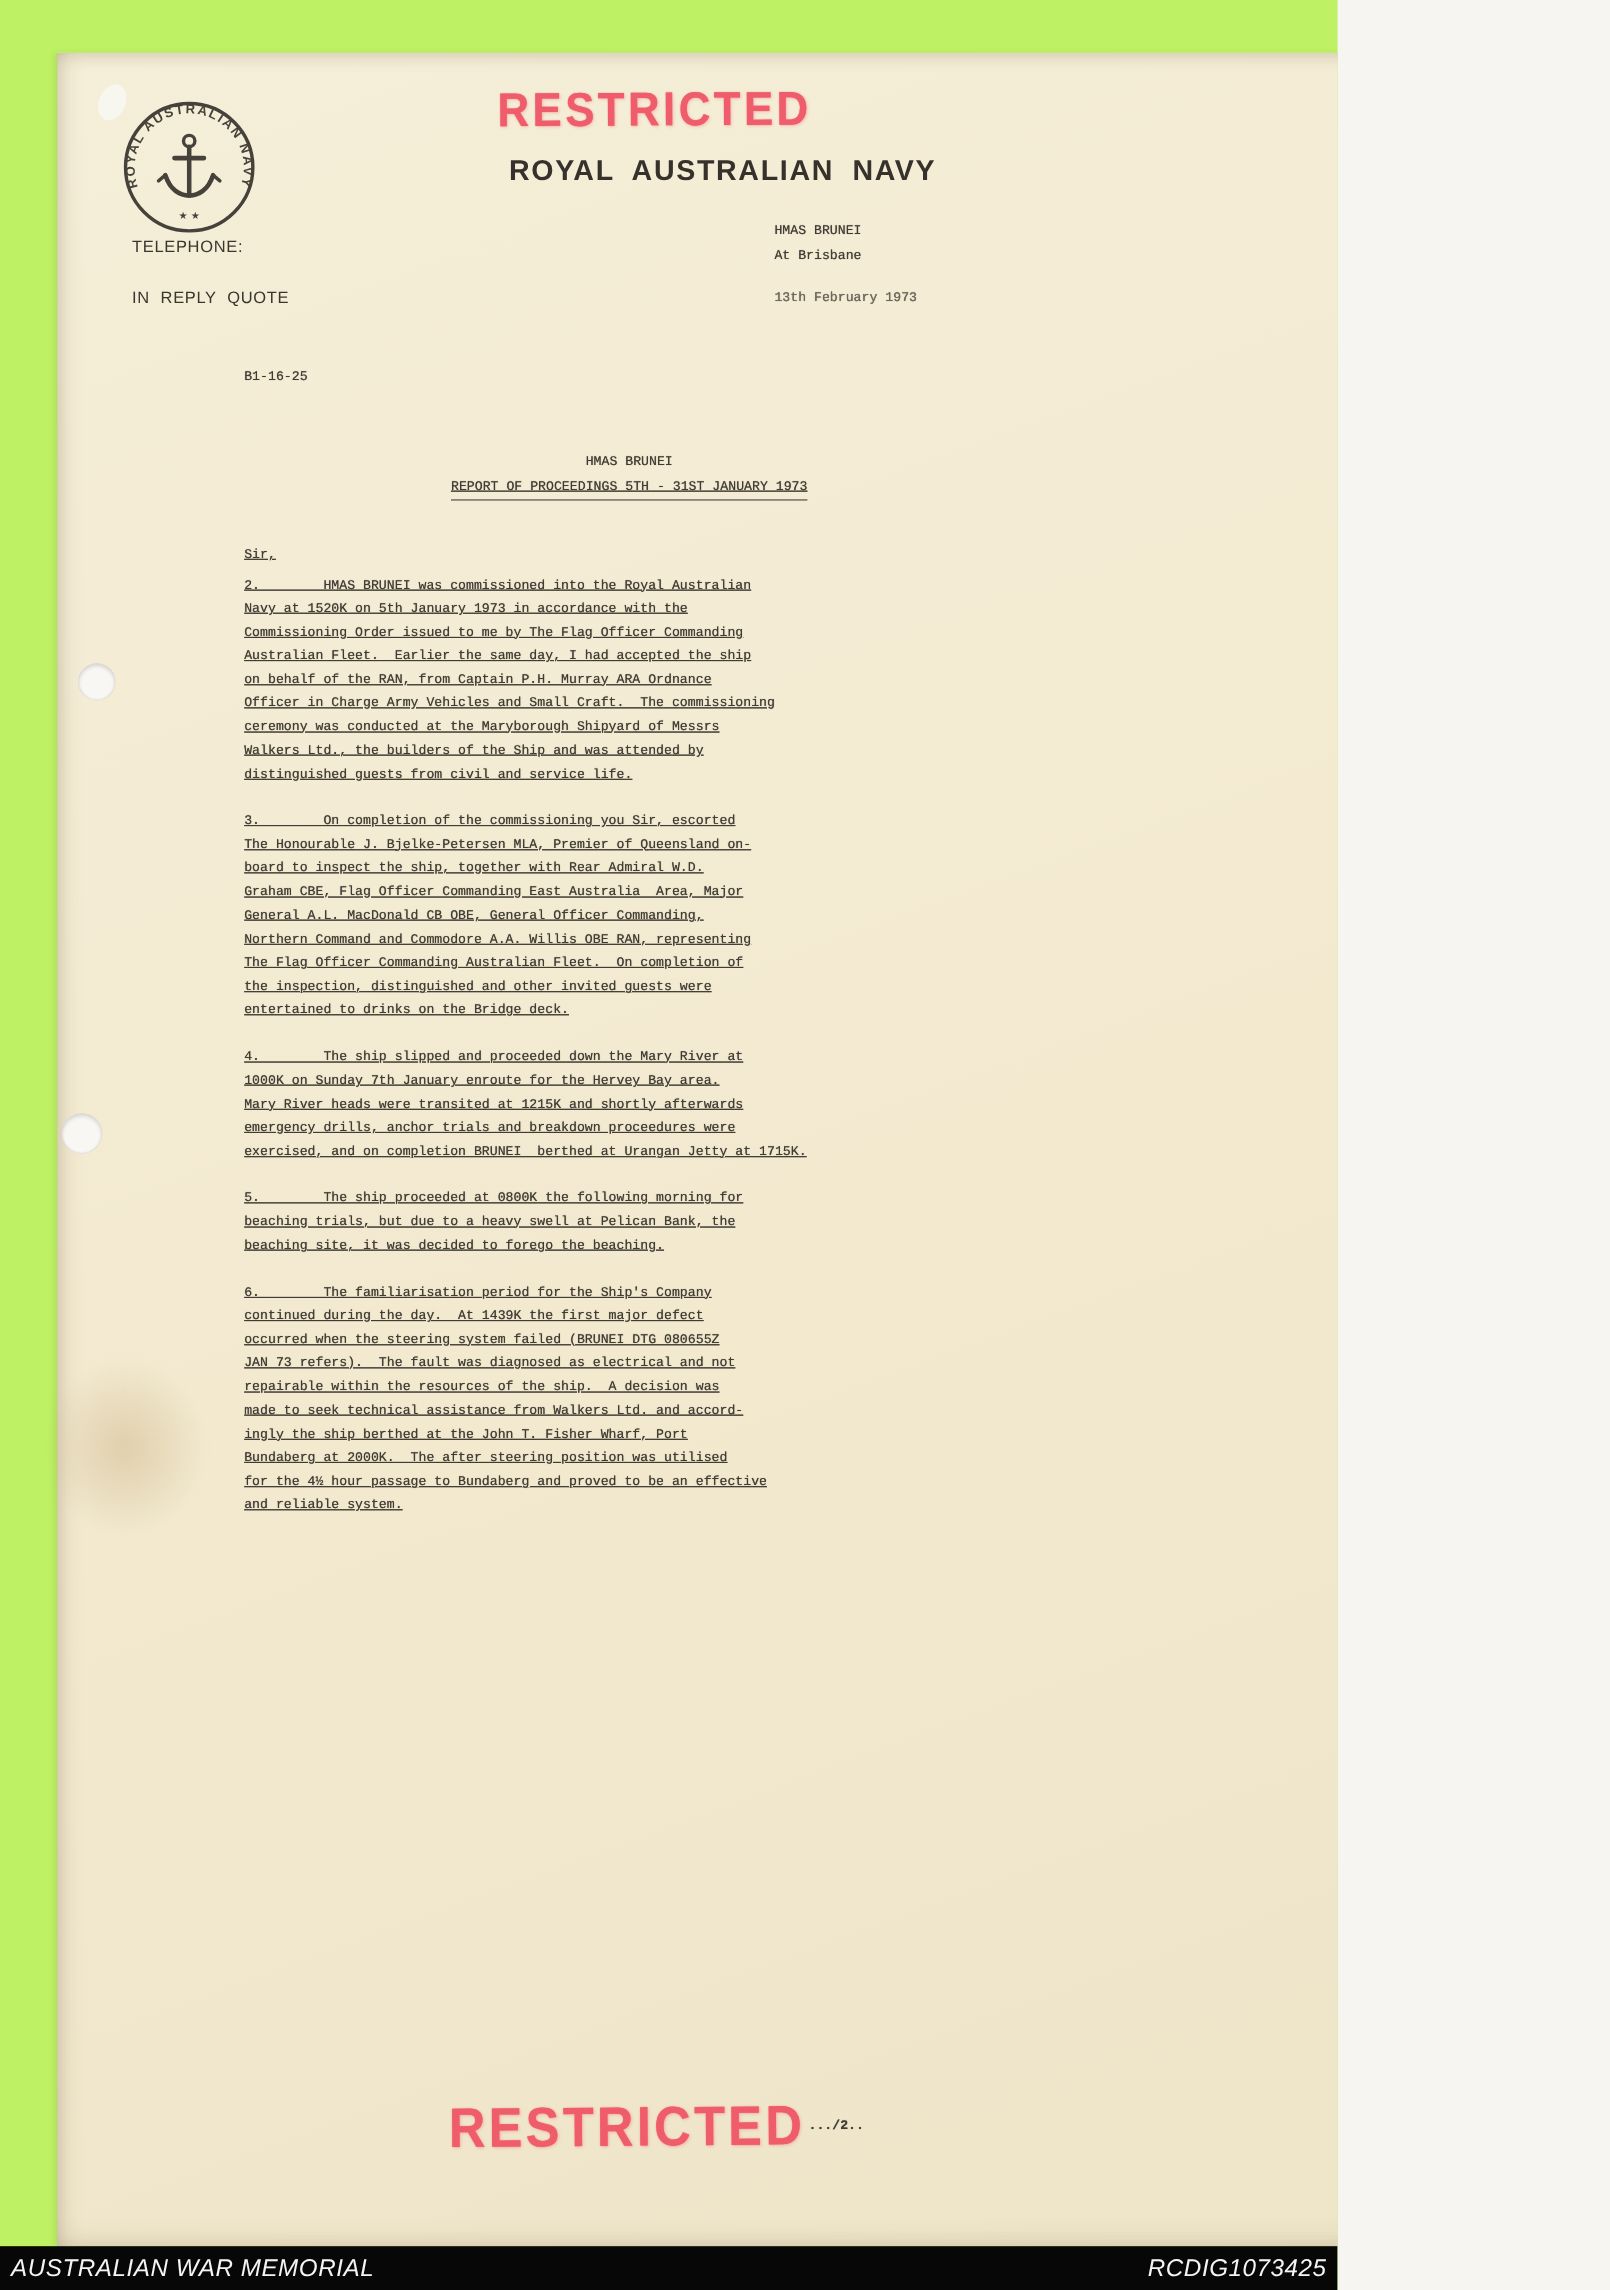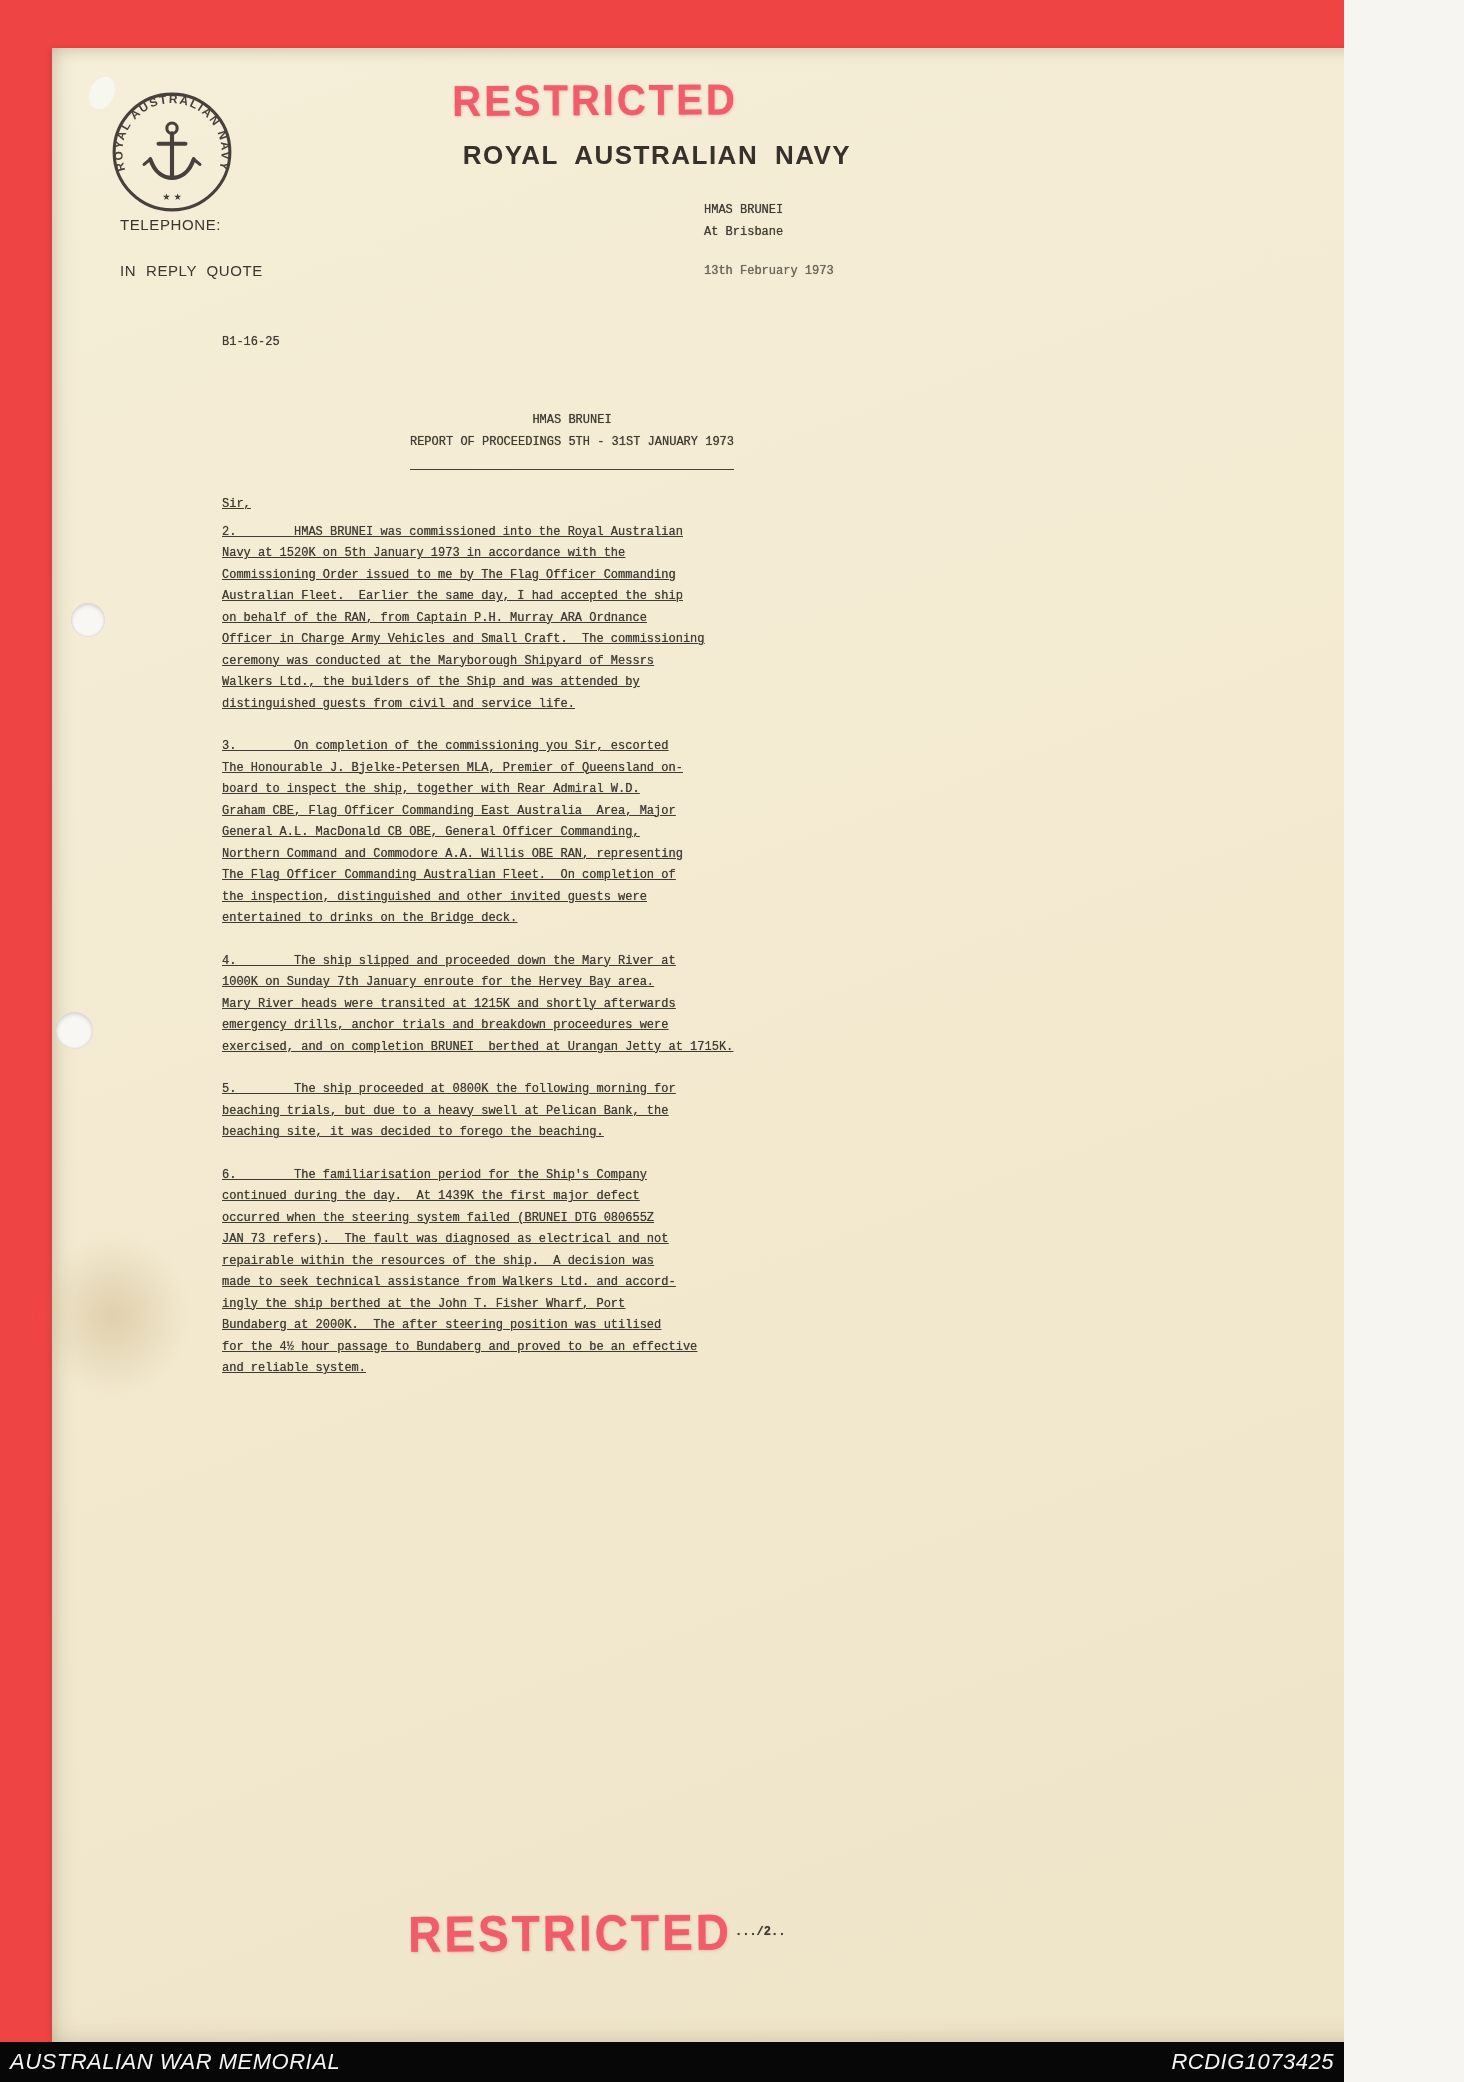--- a/index.html
+++ b/index.html
@@ -1,18 +1,18 @@
 <!DOCTYPE html>
 <html><head>
 <meta charset="utf-8">
 <style>
   html, body { margin:0; padding:0; background:#f6f5f1; }
   .canvas {
-    position:relative; width:1344px; height:2082px;
-    background:#ef4444; overflow:hidden;
+    position:relative; width:1216px; height:2082px;
+    background:#bef264; overflow:hidden;
     font-family:"Liberation Sans", sans-serif;
   }
   .paper {
     position:absolute; left:52px; top:48px; width:1412px; height:1994px;
     background:linear-gradient(160deg,#f5eed8 0%, #f2e9cf 55%, #eee4c8 100%);
     box-shadow: inset 10px 0 22px -10px rgba(90,70,40,.25),
                 inset 0 10px 18px -10px rgba(90,70,40,.18),
                 inset -6px -8px 30px -12px rgba(90,70,40,.20),
                 -3px 0 6px rgba(0,0,0,.08);
   }
@@ -39,21 +39,21 @@
     word-spacing:5px; color:#3a362e;
   }
   .crest { position:absolute; left:58px; top:42px; opacity:.88; }
   .meta-block { position:absolute; left:652px; top:152px; }
   .meta-line { white-space:pre; }
   .date-line { position:absolute; left:652px; top:213px; color:#6e685c; white-space:pre; }
   .file-ref { position:absolute; left:170px; top:260px; white-space:pre;margin-top:24px; }
   .addressee { position:absolute; left:170px; top:298px; white-space:pre; }
   .subject { position:absolute; left:170px; top:362px; width:700px; text-align:center; }
   .subject .u {
-    display:inline-block; border-bottom:1.7px solid #45413a; padding-bottom:16px;
+    display:inline-block; border-bottom:1.7px solid #45413a; padding-bottom:1px;text-decoration:underline;
   }
   .letter-body { position:absolute; left:170px; top:446px; width:820px;text-decoration:underline; }
   .salutation { white-space:pre; margin:0 0 6px 0; }
   .para { white-space:pre; margin:0 0 21px 0; }
   .continuation { position:absolute; left:683px; top:1874px; white-space:pre; font-weight:bold; }
   .hole { position:absolute; background:#f8f7f3; border-radius:50%;
           box-shadow: inset 0 2px 4px rgba(0,0,0,.16), inset 0 -1px 2px rgba(0,0,0,.08); }
   .hole-1 { left:19px; top:555px; width:34px; height:34px; }
   .hole-2 { left:4px;  top:964px; width:37px; height:37px; }
   .stain { position:absolute; left:-14px; top:1188px; width:150px; height:160px;

